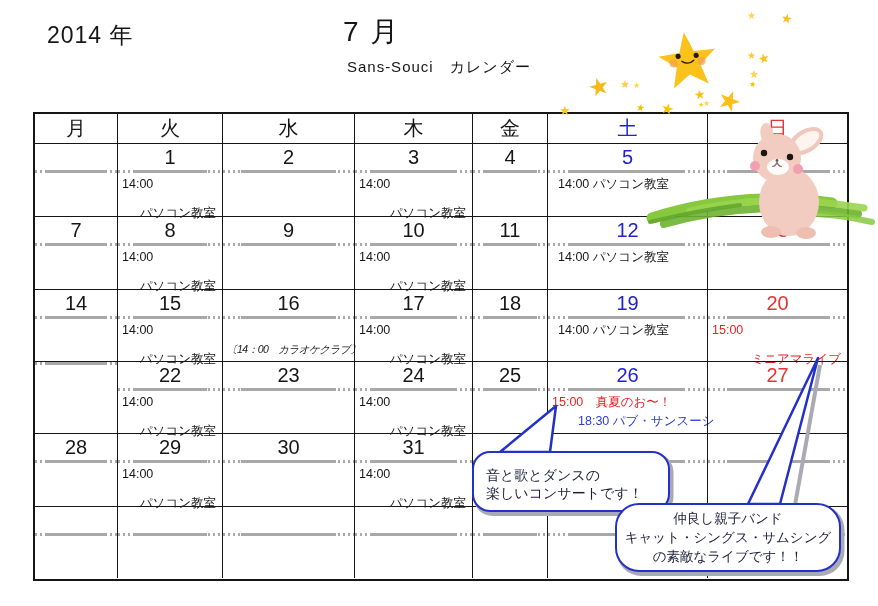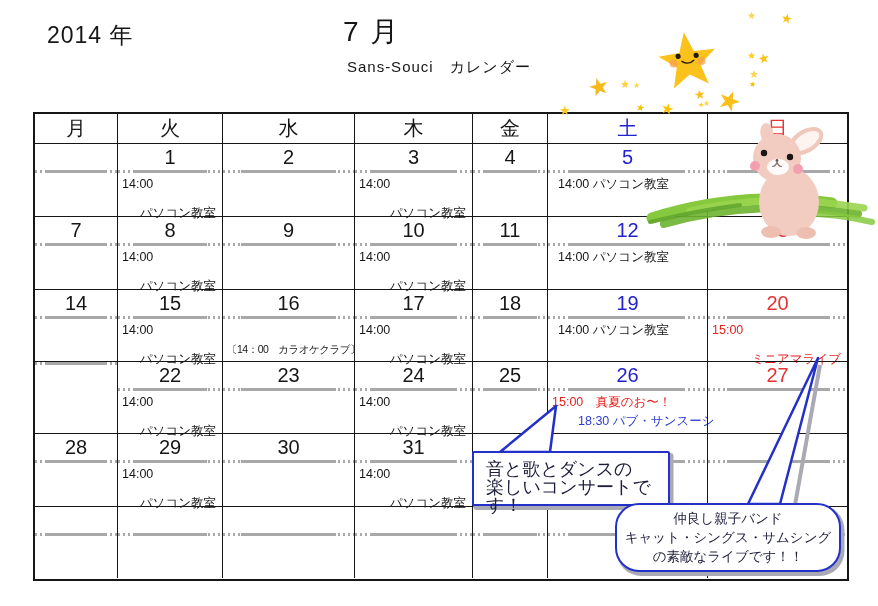--- a/index.html
+++ b/index.html
@@ -22,37 +22,37 @@
   .date{height:26px;line-height:26px;text-align:center;font-size:20px;}
   .sep{height:3px;position:relative;
        background-image:repeating-linear-gradient(90deg,#a8a8a8 0 2px,rgba(0,0,0,0) 2px 5px);}
   .sep::after{content:"";position:absolute;left:14%;right:14%;top:0;bottom:0;background:#a8a8a8;}
   .events{padding-top:2px;}
   .ev{height:19px;line-height:18px;font-size:12.5px;white-space:nowrap;}
   .a-left{padding-left:4px;}
   .a-right{text-align:right;padding-right:6px;margin-top:10px;}
   .a-ind{padding-left:10px;}
   .a-ind2{padding-left:30px;}
-  .sm{font-size:10.5px;letter-spacing:-0.5px;}
+  .sm{font-size:10.5px;letter-spacing:-0.5px;font-style:italic;}
   .c-k{color:#161616;}
   .c-red{color:#e62222;}
   .c-blue{color:#2a3bd0;}
   .tone-sat{color:#2222cc;}
   .tone-sun{color:#e63333;}
   .tone-normal{color:#161616;}
 
   
   .star{position:absolute;color:#f9c217;z-index:3;line-height:1;pointer-events:none;}
   .overlay{position:absolute;left:0;top:0;z-index:4;pointer-events:none;}
 
   
   .bubble{position:absolute;background:#fff;border:2.5px solid #2431c8;z-index:6;
           color:#1d1d3a;box-shadow:2.5px 3px 0 1px #a9aab4;}
-  .bubble-1{left:472px;top:451px;width:182px;height:44px;border-radius:2px;
-            padding:7px 0 0 12px;font-size:18px;line-height:18px;text-align:left;}
+  .bubble-1{left:472px;top:451px;width:182px;height:44px;border-radius:18px;
+            padding:13px 0 0 12px;font-size:14px;line-height:18px;text-align:left;}
   .bubble-2{left:615px;top:503px;width:222px;height:61px;border-radius:24px;
             padding:4px 0 0 0;font-size:13.5px;line-height:19px;text-align:center;}
 </style>
 </head>
 <body>
 
 <div class="page">
 
   <div class="t-year">2014 年</div>
   <div class="t-month">7 月</div>

